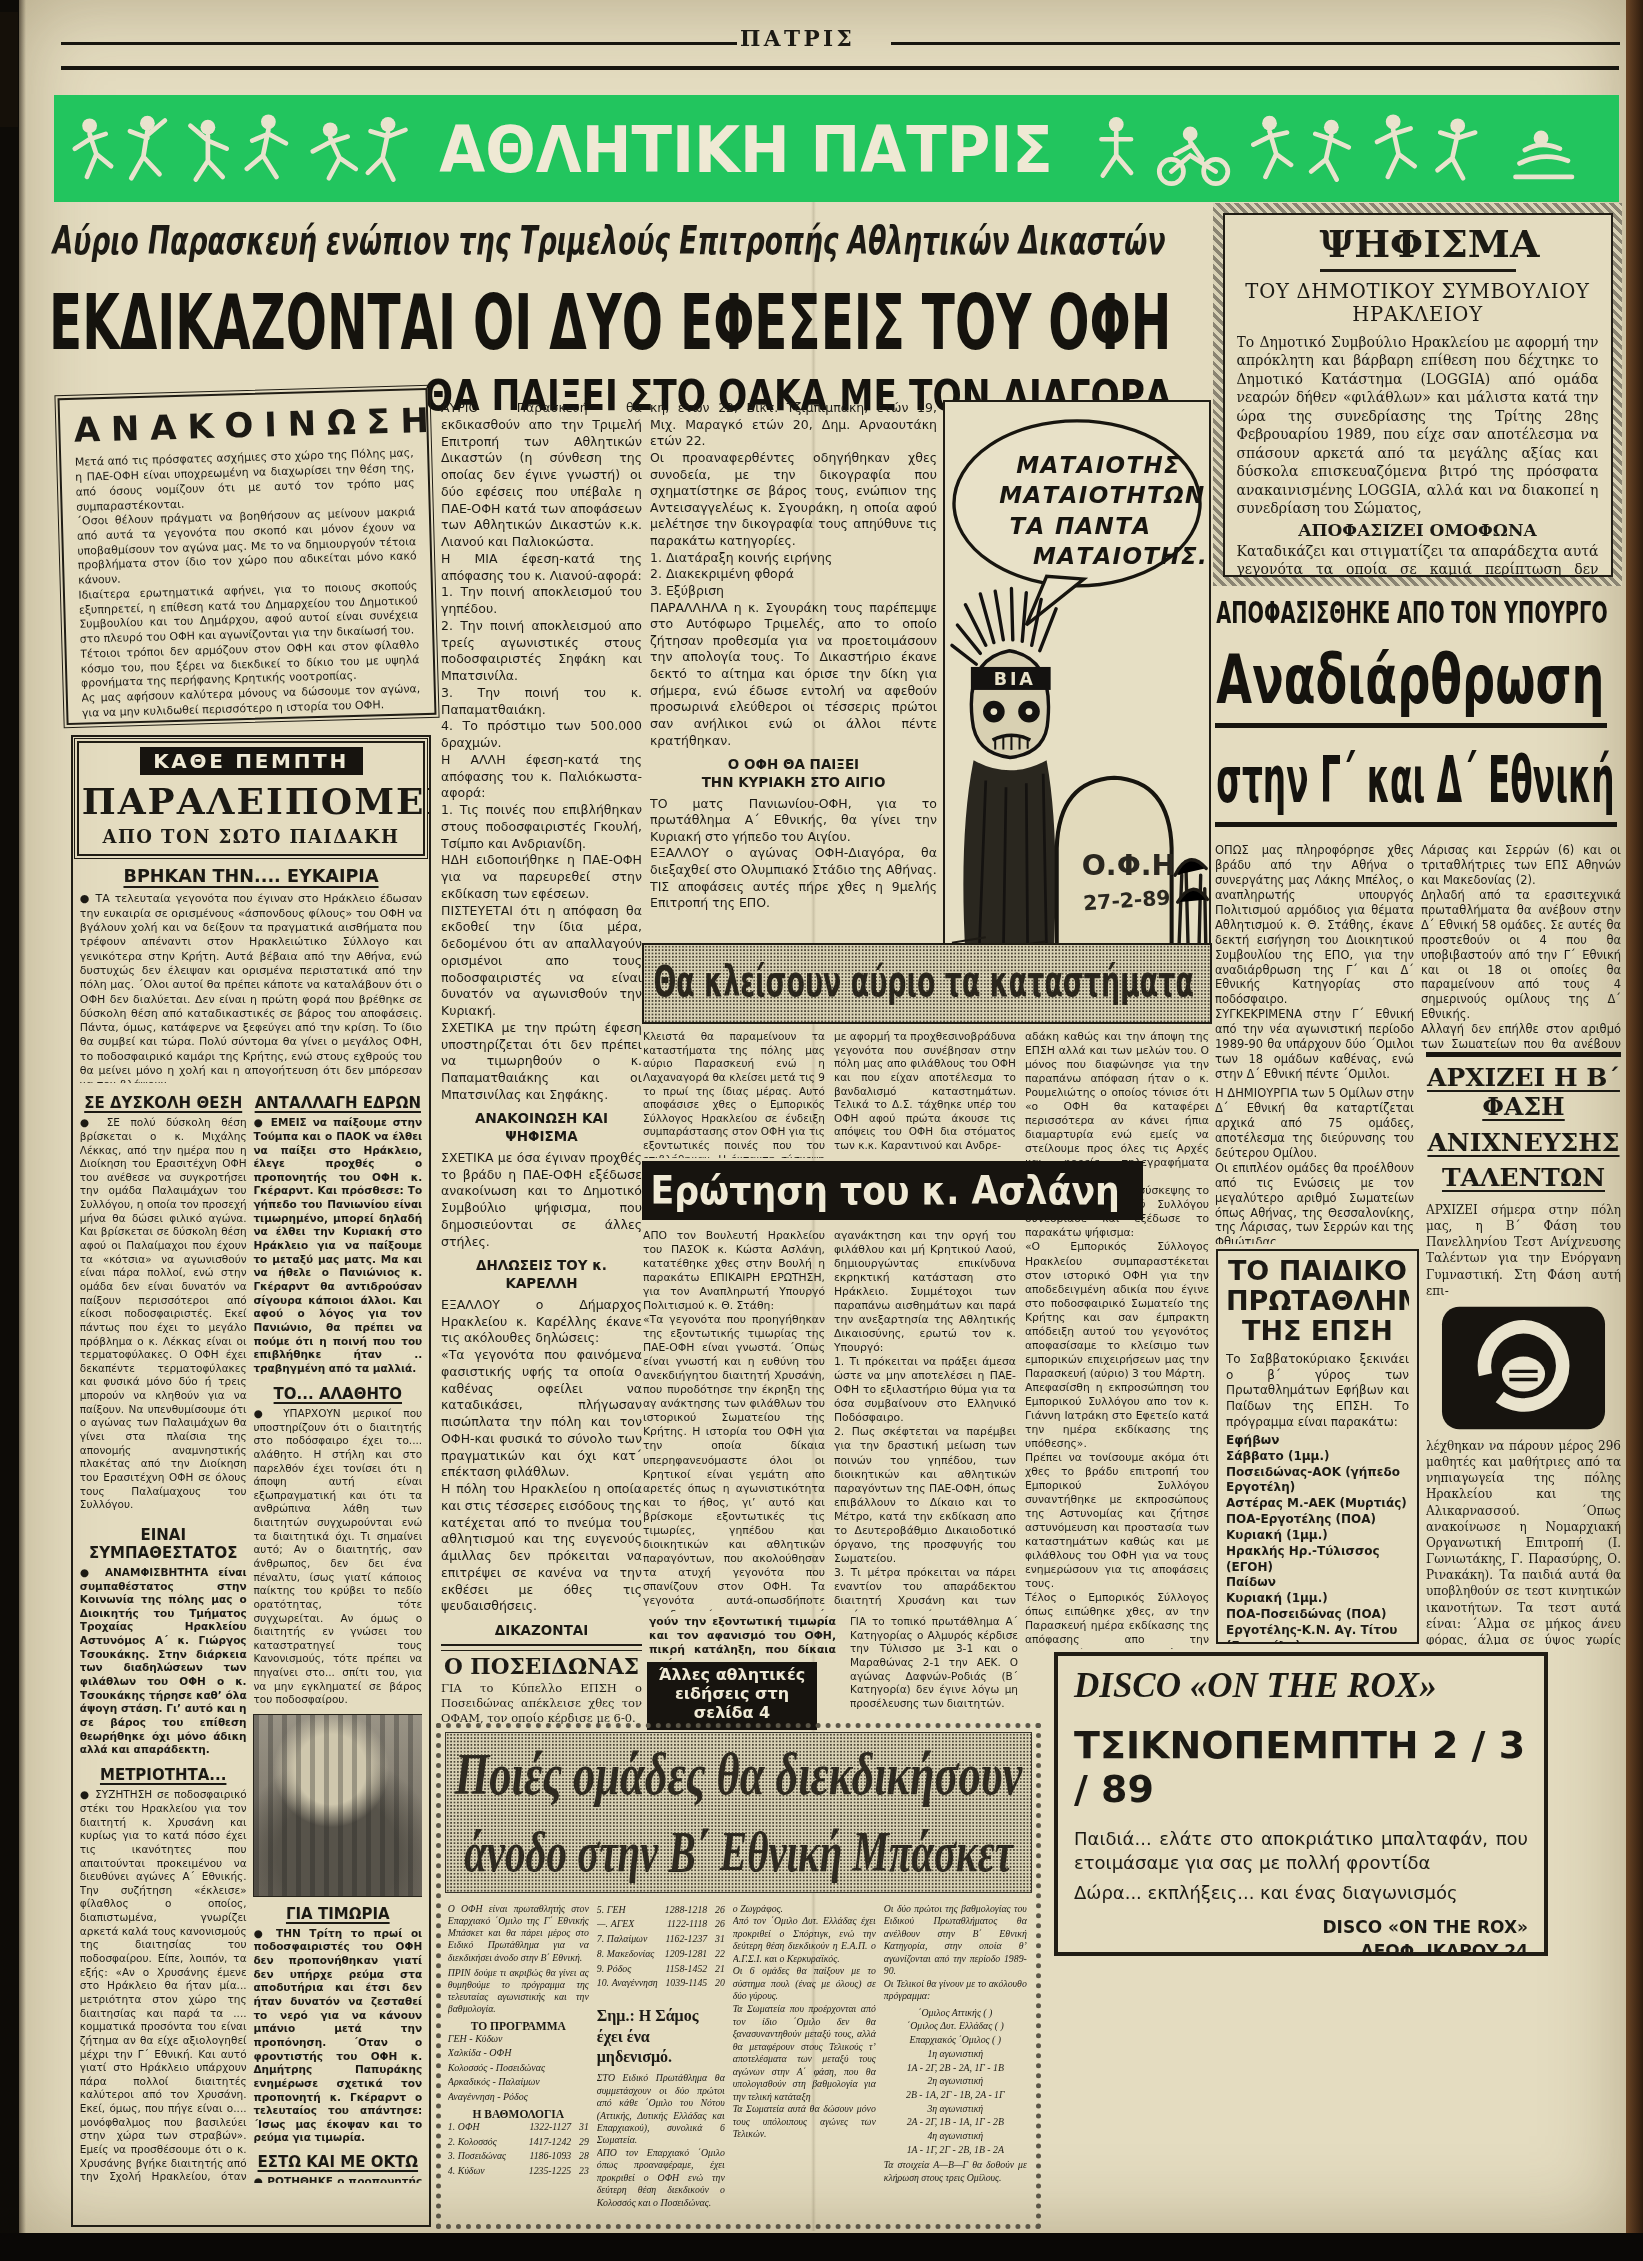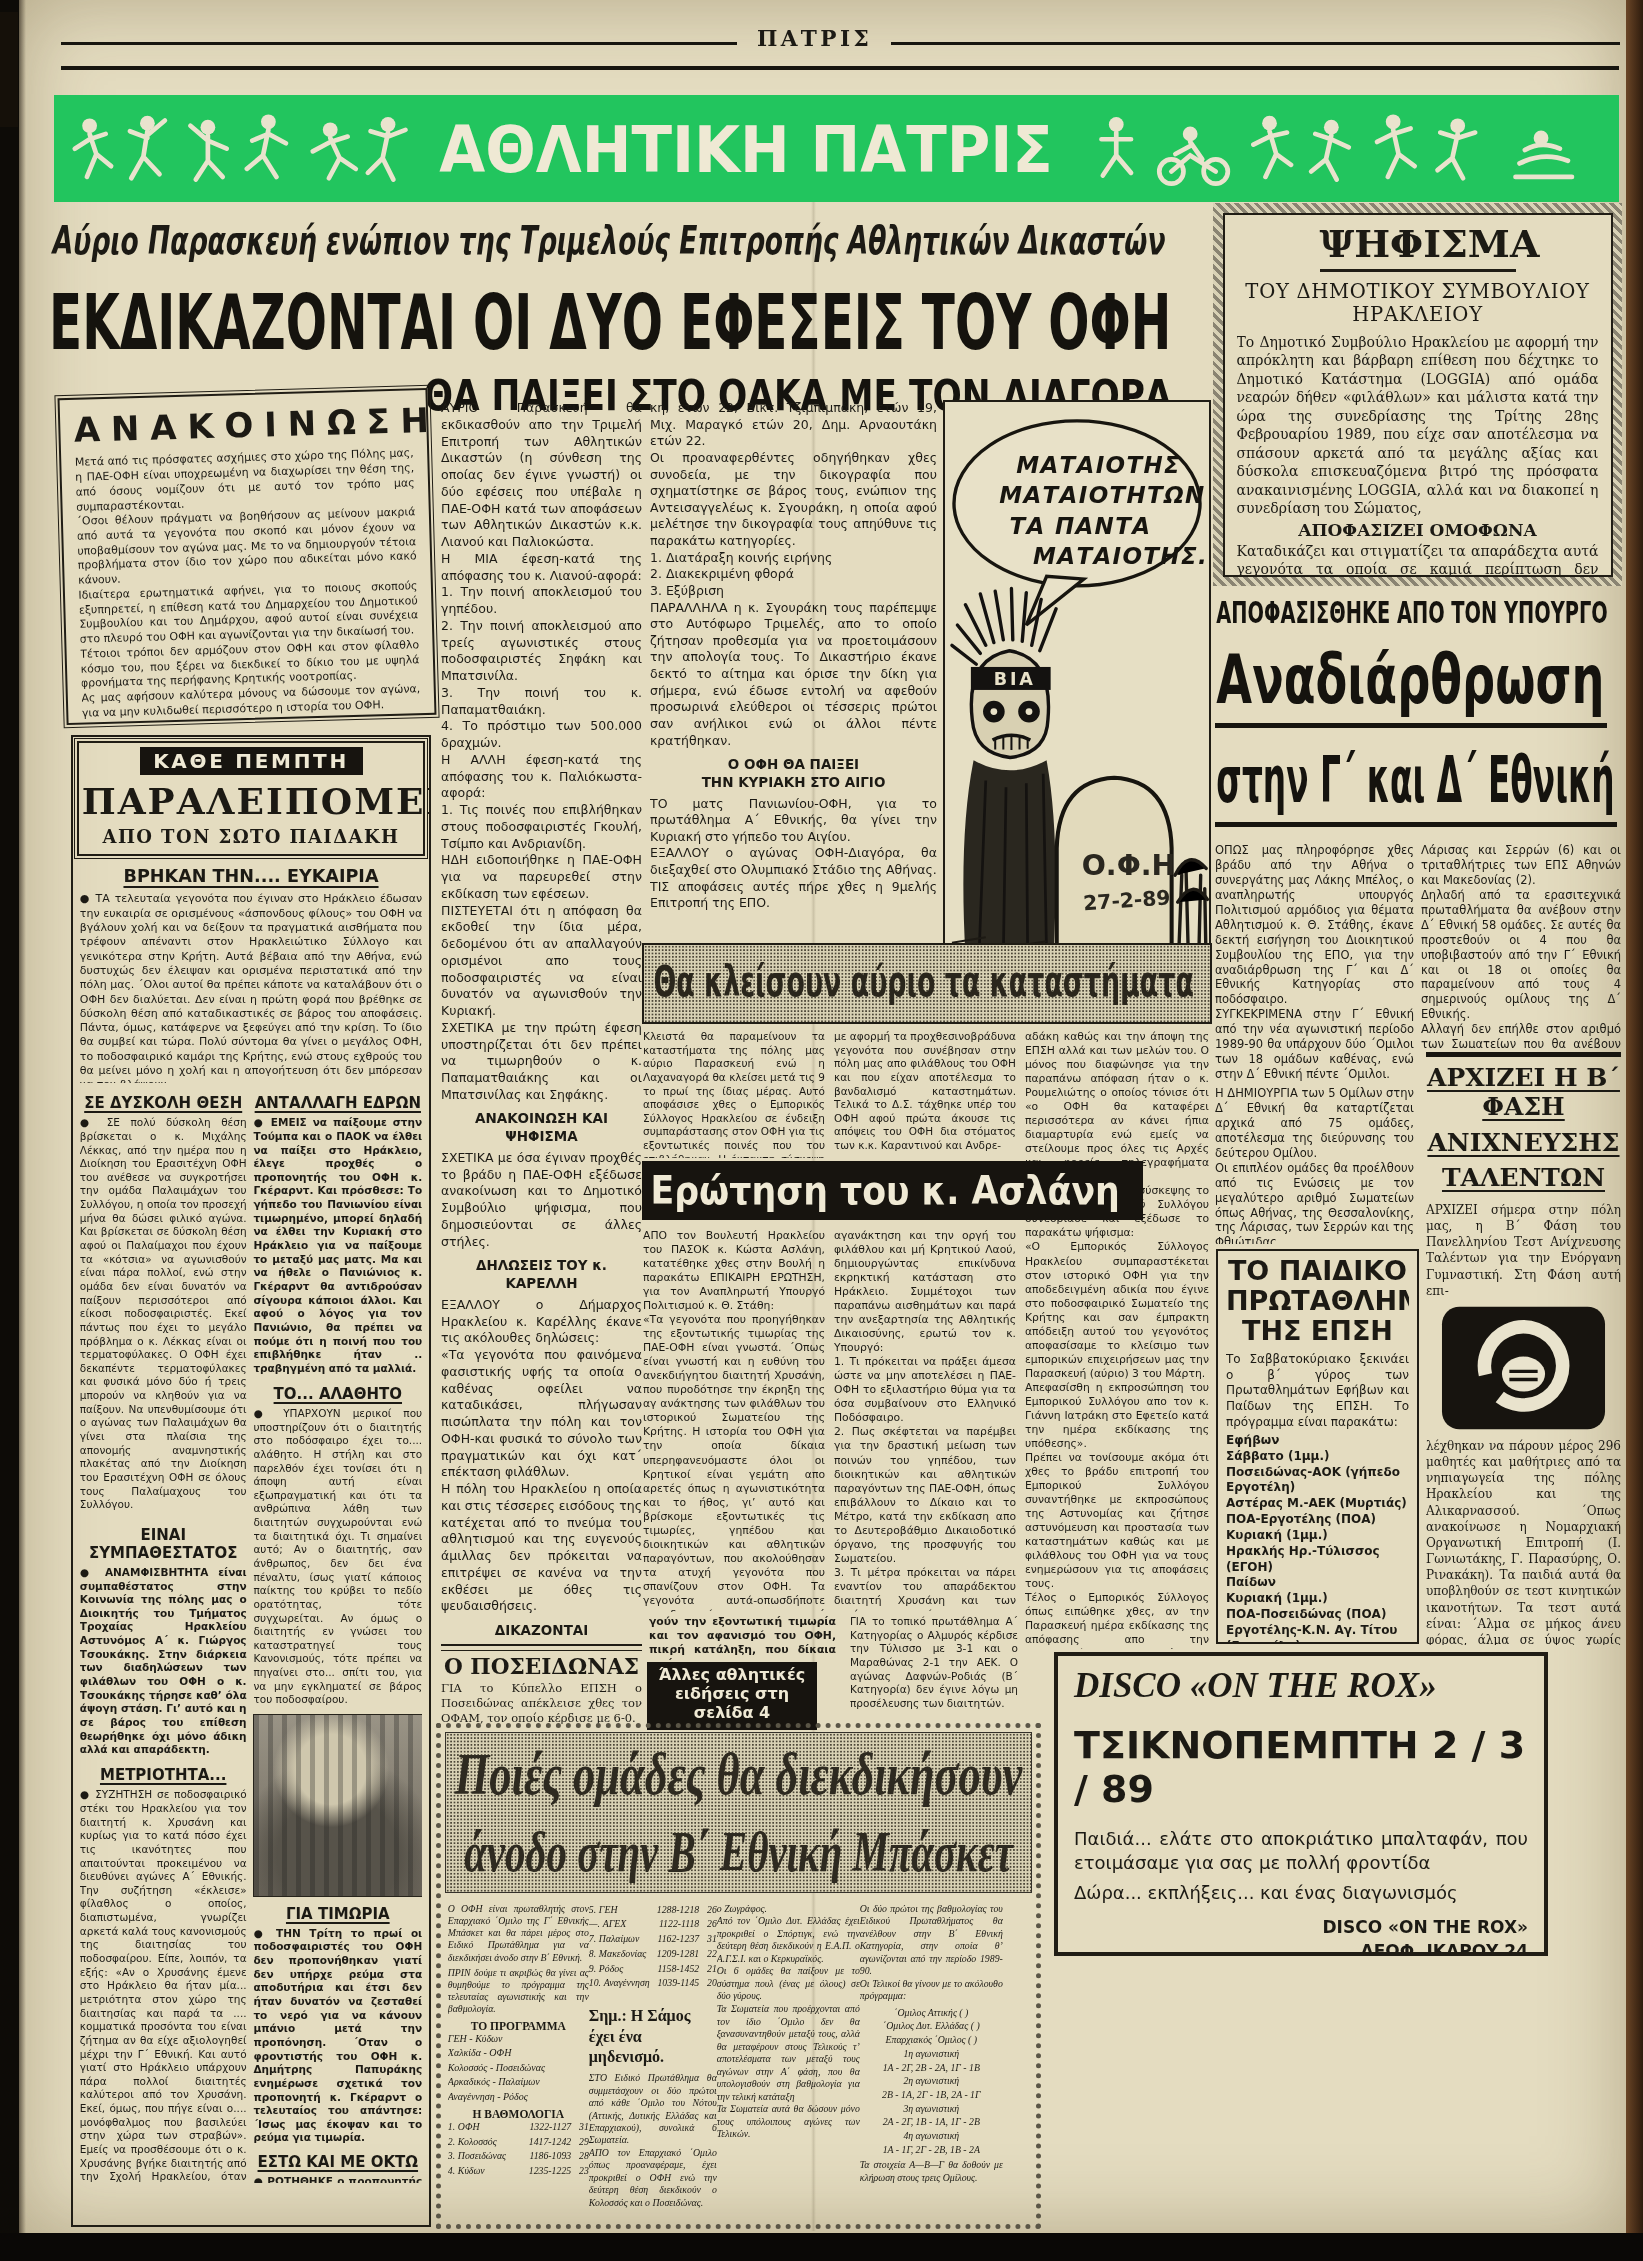--- a/index.html
+++ b/index.html
@@ -34,21 +34,21 @@
 <div id="page">
   <div id="paper"></div>
 
   <div class="abs" style="left:1626px;top:0;width:17.6px;height:2261px;background:linear-gradient(90deg,#6a4526,#2a190c);"></div>
   <div class="abs" style="left:0;top:2233px;width:1644px;height:28px;background:#0a0806;"></div>
   <div class="abs" style="left:19px;top:0;width:6.8px;height:2233px;background:linear-gradient(90deg,rgba(20,12,4,.55),rgba(0,0,0,0));"></div>
   <div class="abs" style="left:0;top:12px;width:17.6px;height:115px;background:#151009;"></div>
   <div class="abs" style="left:811px;top:95px;width:5.4px;height:2136px;background:linear-gradient(90deg,rgba(0,0,0,0),rgba(60,50,25,.14),rgba(0,0,0,0));"></div>
 
   <div class="abs rule" style="left:61px;top:42px;width:676px;height:3.4px;"></div>
-  <div class="abs serif" style="left:740px;top:26px;width:149px;text-align:center;font-size:21.6px;font-weight:bold;letter-spacing:3.4px;">ΠΑΤΡΙΣ</div>
+  <div class="abs serif" style="left:740px;top:26px;width:149px;font-size:21.6px;font-weight:bold;letter-spacing:3.4px;">ΠΑΤΡΙΣ</div>
   <div class="abs rule" style="left:891px;top:42px;width:729px;height:3.4px;"></div>
   <div class="abs rule" style="left:61px;top:66px;width:1558px;height:4px;"></div>
 
   <div class="abs" style="left:54px;top:95px;width:1565px;height:107px;background:#22c55e;display:flex;align-items:center;">
     <span class="abs" style="left:12px;top:12px;">
       <svg width="351" height="82" viewBox="0 0 520 122">
         <g stroke="#e9e3cd" stroke-width="7" stroke-linecap="round" fill="none">
           <circle cx="34" cy="28" r="11" fill="#e9e3cd" stroke="none"></circle>
             <path d="M34 40 L44 70 L30 104 M44 70 L66 88 M34 48 L12 62 M34 48 L58 40"></path>
           <circle cx="120" cy="24" r="11" fill="#e9e3cd" stroke="none"></circle>
@@ -301,21 +301,21 @@
 
   <div class="abs" style="left:436px;top:1723px;width:605px;height:506px;border:5.4px dotted #5a5546;box-sizing:border-box;">
     <div class="halftone" style="margin:4px;border:1.4px solid #35312a;padding:2.7px 0;">
       <svg width="581" height="76" viewBox="0 0 860 112" style="display:block;margin:0 auto;">
         <text class="lserif" x="10" y="86" font-size="86" font-weight="bold" font-style="italic" fill="#2e2a20" textLength="840" lengthAdjust="spacingAndGlyphs" font-family="Liberation Serif,serif">Ποιές ομάδες θα διεκδικήσουν</text>
       </svg>
       <svg width="581" height="78" viewBox="0 0 860 116" style="display:block;margin:0 auto;">
         <text class="lserif" x="22" y="88" font-size="86" font-weight="bold" font-style="italic" fill="#2e2a20" textLength="816" lengthAdjust="spacingAndGlyphs" font-family="Liberation Serif,serif">άνοδο στην Β΄ Εθνική Μπάσκετ</text>
       </svg>
     </div>
-    <div style="display:flex;padding:5.4px 6.8px;font-family:'Liberation Serif',serif;">
+    <div style="display:flex;gap:8px;padding:5.4px 6.8px;font-family:'Liberation Serif',serif;">
       <div style="width:141px;height:305px;overflow:hidden;">
         <div class="just body-txt lserif" style="font-size:9.8px;font-style:italic;line-height:1.25;">Ο ΟΦΗ είναι πρωταθλητής στον Επαρχιακό ΄Ομιλο της Γ΄ Εθνικής Μπάσκετ και θα πάρει μέρος στο Ειδικό Πρωτάθλημα για να διεκδικήσει άνοδο στην Β΄ Εθνική.</div>
         <div class="just body-txt lserif" style="font-size:9.8px;font-style:italic;line-height:1.25;margin-top:2.7px;">ΠΡΙΝ δούμε τι ακριβώς θα γίνει ας θυμηθούμε το πρόγραμμα της τελευταίας αγωνιστικής και την βαθμολογία.</div>
         <div style="text-align:center;font-weight:bold;font-size:11.5px;margin-top:4px;">ΤΟ ΠΡΟΓΡΑΜΜΑ</div>
         <div style="font-size:10px;font-style:italic;line-height:1.45;">
 
         <div>ΓΕΗ - Κύδων</div>
             <div>Χαλκίδα - ΟΦΗ</div>
             <div>Κολοσσός - Ποσειδώνας</div>
             <div>Αρκαδικός - Παλαίμων</div>

